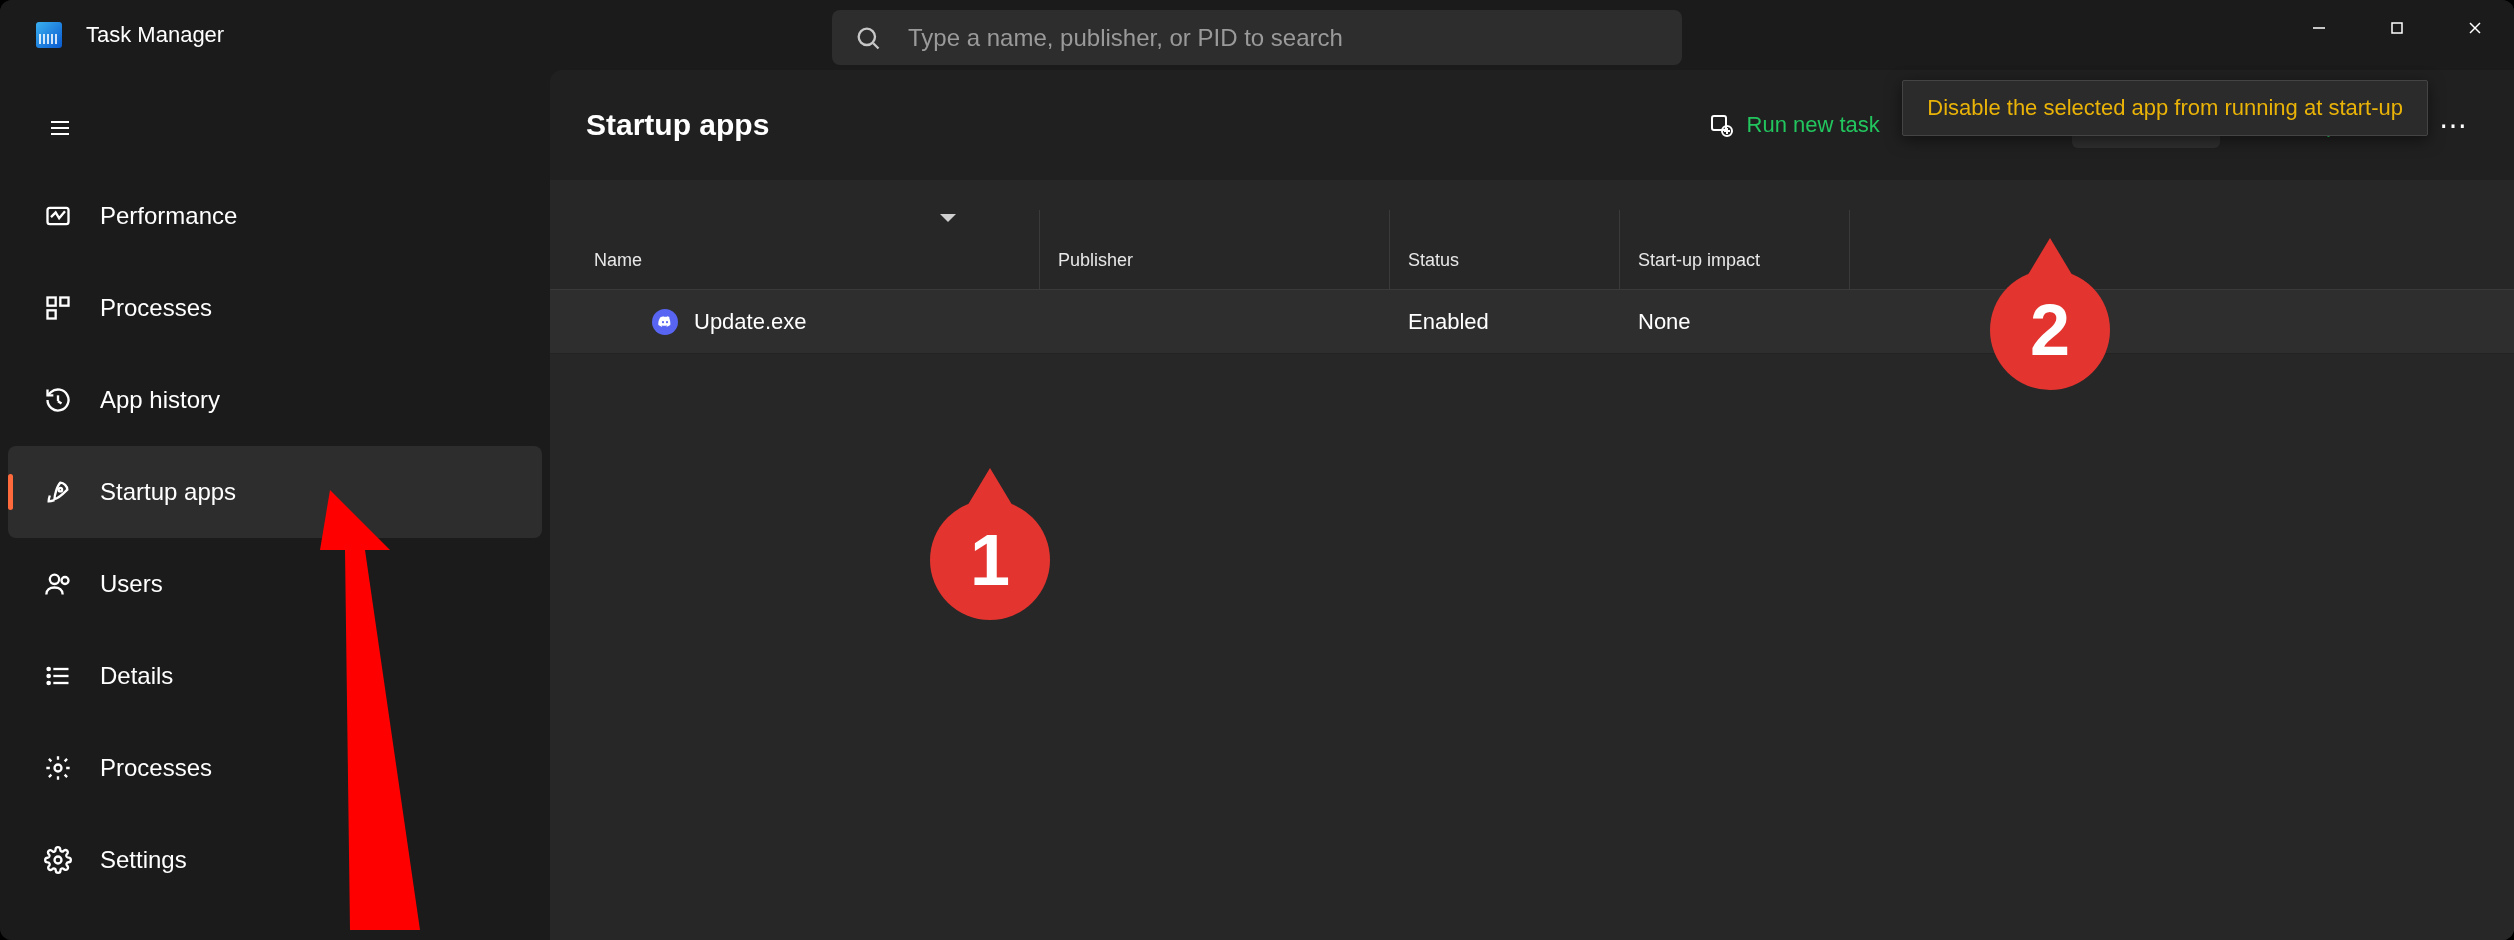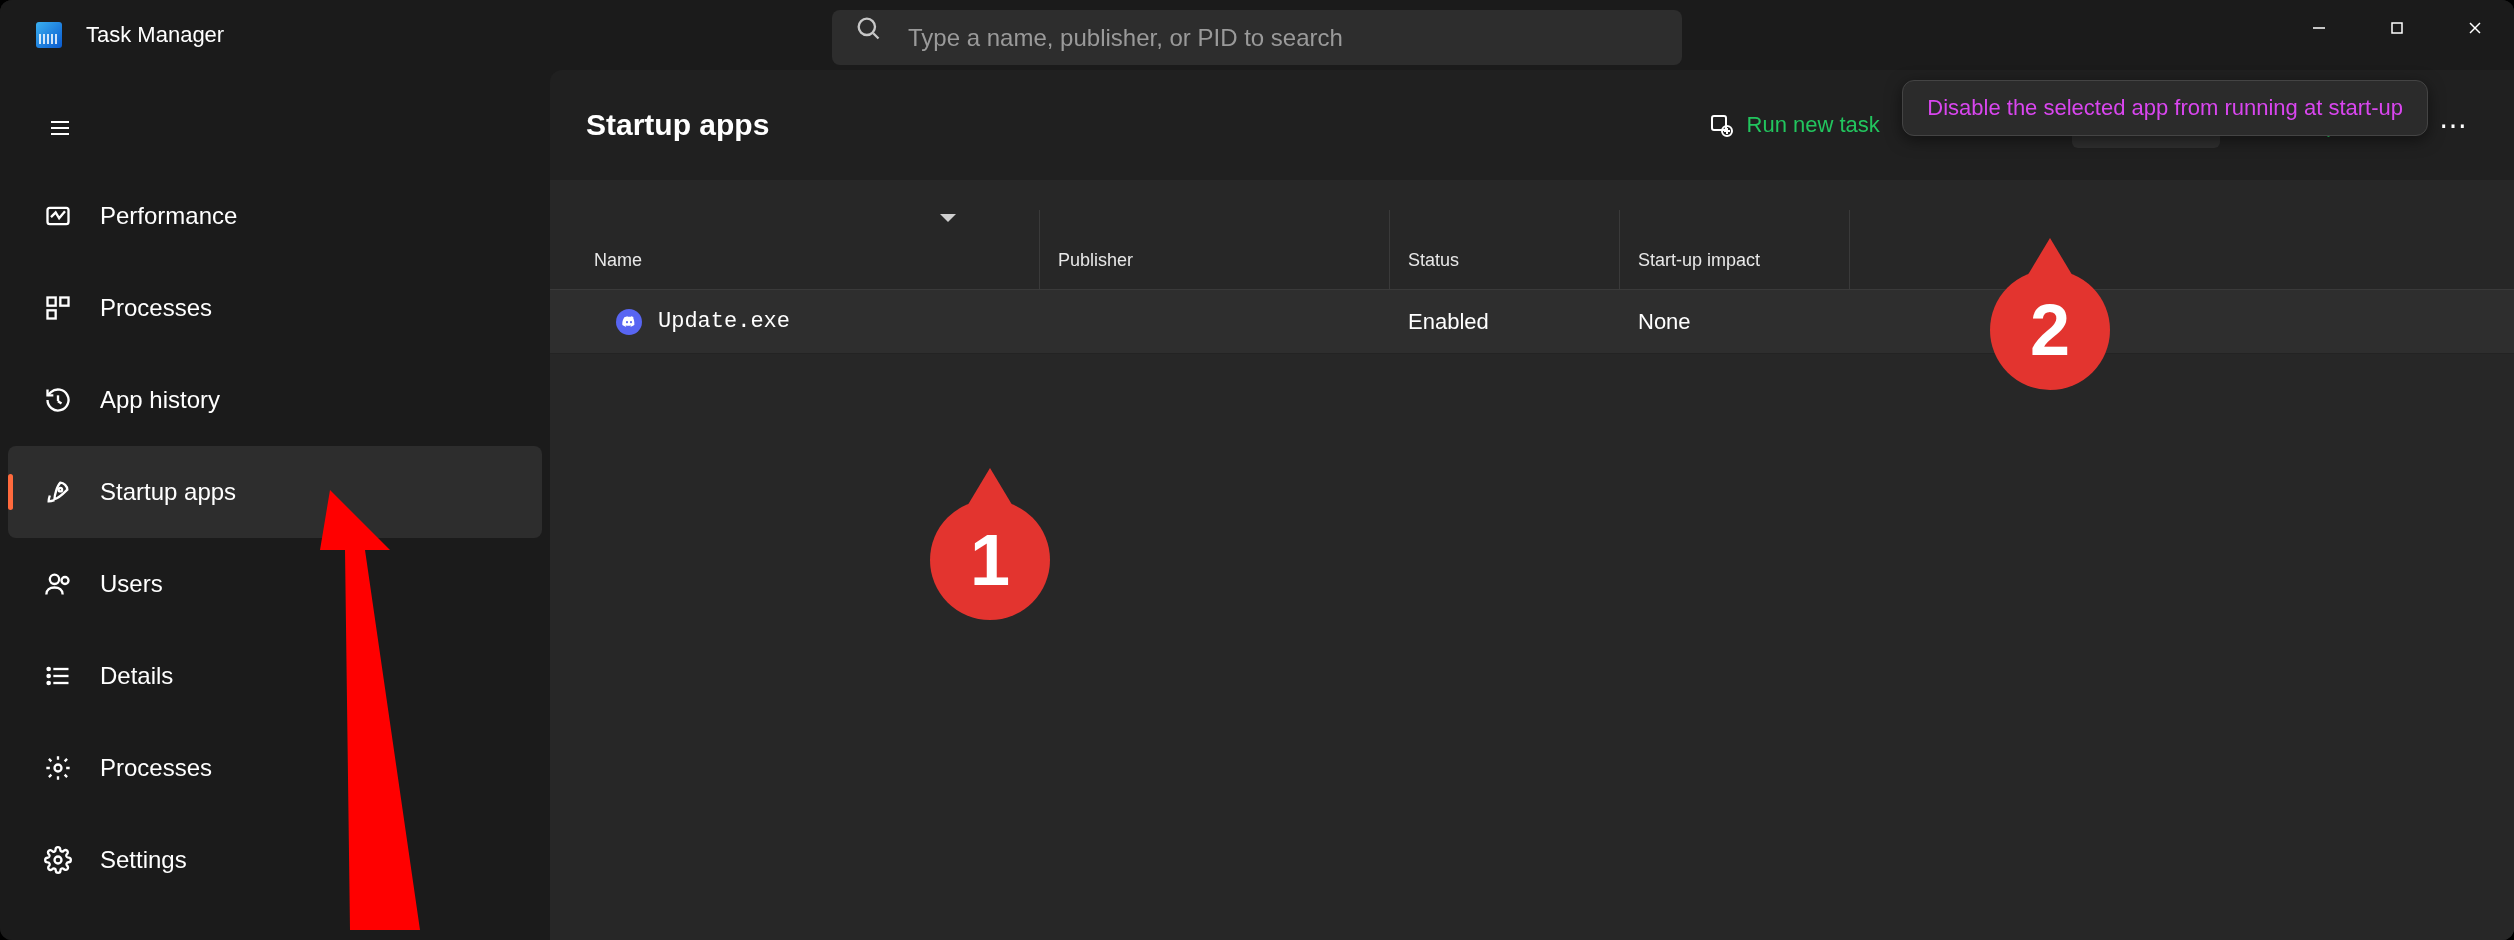--- a/index.html
+++ b/index.html
@@ -62,20 +62,21 @@
   .searchbar {
     position: absolute;
     left: 50%;
     transform: translateX(-50%);
     top: 10px;
     width: 850px;
     height: 55px;
     background: #2d2d2d;
     border-radius: 8px;
     display: flex;
+    align-items: center;
     padding: 4px 22px;
     gap: 26px;
   }
   .searchbar input {
     flex: 1;
     background: transparent;
     border: none;
     outline: none;
     color: #fff;
     font-size: 24px;
@@ -254,40 +255,40 @@
 
   .trow {
     display:flex;
     align-items:center;
     height: 64px;
     background:#2e2e2e;
     border-bottom:1px solid #232323;
     font-size: 22px;
   }
   .td { padding: 0 18px; display:flex; align-items:center; gap:16px; }
-  .td.col-name { padding-left: 66px; font-family: Liberation Mono, monospace; }
+  .td.col-name { padding-left: 102px; }
   .row-icon {
     width:26px; height:26px; border-radius:50%;
     background:#5865F2;
     display:flex; align-items:center; justify-content:center;
     flex-shrink:0;
   }
   .row-icon svg { width:16px; height:16px; }
   .tbody-empty { flex:1; background:#272727; }
 
   
   .tooltip {
     position: absolute;
     top: 80px;
     right: 86px;
     background: #2b2b2b;
-    color:#d946ef;
+    color:#eab308;
     font-size: 22px;
     padding: 14px 24px;
-    border-radius: 12px;
+    border-radius: 2px;
     border:1px solid #444;
     box-shadow: 0 4px 16px rgba(0,0,0,.5);
     z-index: 50;
     white-space: nowrap;
   }
 
   
   .badge {
     position:absolute;
     width: 120px;

